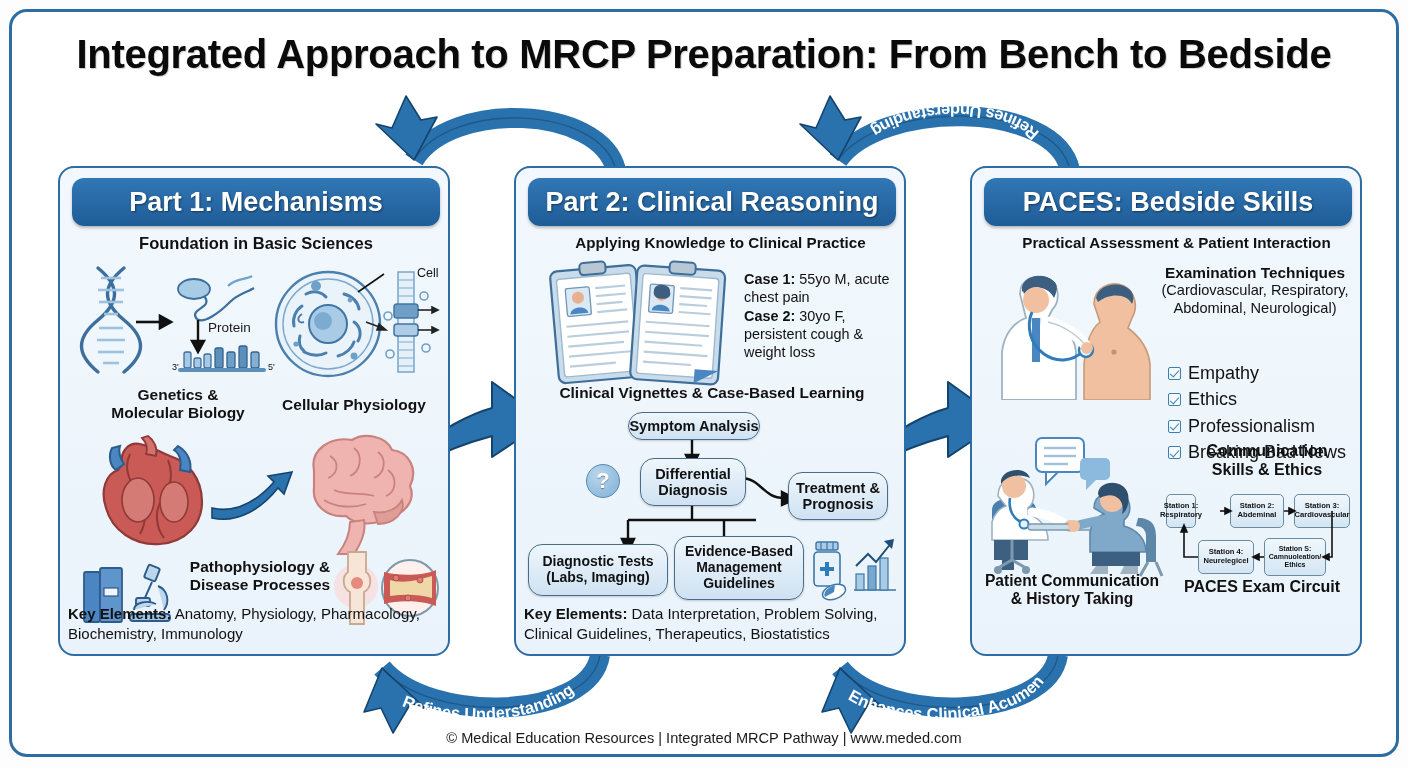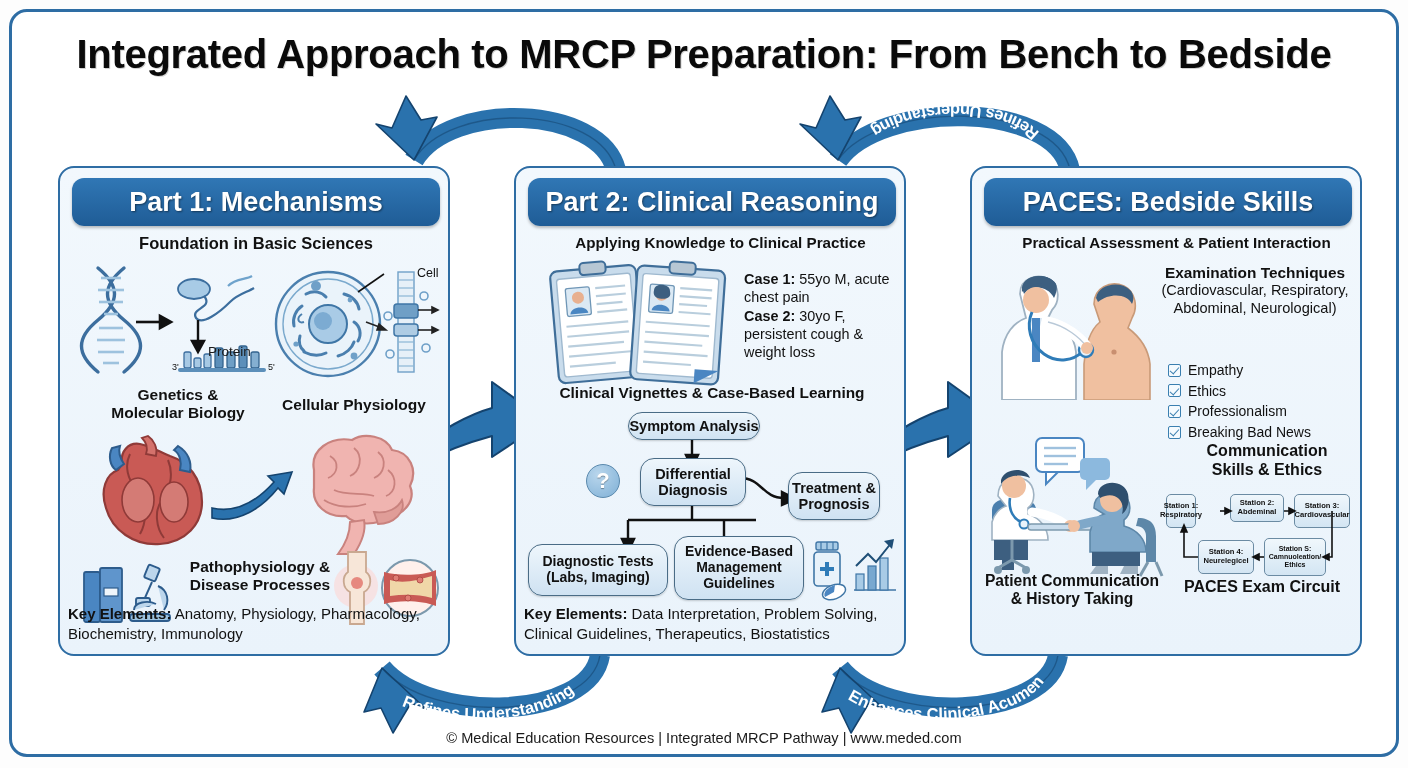--- a/index.html
+++ b/index.html
@@ -129,21 +129,21 @@
     color: #ffffff;
     font-size: 22px; font-weight: bold;
     display:flex; align-items:center; justify-content:center;
     text-shadow: 0 1px 1px rgba(0,0,0,.35);
   }
 
   
   .check-list {
     position: absolute;
     left: 196px; top: 192px;
-    font-size: 14px;
+    font-size: 18px;
     color: #111;
     line-height: 1.47;
   }
   .check-list div { display: flex; align-items: center; gap: 7px; }
   .cbox {
     width: 13px; height: 13px;
     border: 1.6px solid #3a7fb0;
     border-radius: 2px;
     position: relative;
     flex: 0 0 auto;
@@ -314,21 +314,21 @@
         <rect x="126" y="92" width="7" height="14" fill="#a7c9e4" stroke="#3c6e9e" stroke-width="1.3" rx="2"></rect>
         <rect x="137" y="86" width="8" height="20" fill="#5c8fba" stroke="#33648f" stroke-width="1.3" rx="2"></rect>
         <rect x="149" y="90" width="8" height="16" fill="#6e9fc6" stroke="#33648f" stroke-width="1.3" rx="2"></rect>
         <rect x="161" y="84" width="8" height="22" fill="#5c8fba" stroke="#33648f" stroke-width="1.3" rx="2"></rect>
         <rect x="173" y="90" width="8" height="16" fill="#84afd1" stroke="#33648f" stroke-width="1.3" rx="2"></rect>
         <rect x="100" y="106" width="88" height="4" fill="#5c8fba" rx="2"></rect>
       </g>
       <text x="94" y="108" font-size="9" font-family="Liberation Sans, sans-serif" fill="#111">3'</text>
       <text x="190" y="108" font-size="9" font-family="Liberation Sans, sans-serif" fill="#111">5'</text>
     </svg>
-    <div class="lbl-sm" style="left:148px; top:152px; font-size:13.5px;margin-top:24px;">Protein</div>
+    <div class="lbl-sm" style="left:148px; top:152px; font-size:13.5px;">Protein</div>
 
     <svg class="illus" style="left:206px; top:96px;" width="176" height="120" viewBox="0 0 176 120">
       <circle cx="62" cy="60" r="52" fill="#eaf3fa" stroke="#4a7fae" stroke-width="2.4"></circle>
       <circle cx="62" cy="60" r="45" fill="none" stroke="#7aa9cd" stroke-width="1.4"></circle>
       <circle cx="62" cy="60" r="19" fill="#a9cbe6" stroke="#3f76a6" stroke-width="2"></circle>
       <circle cx="57" cy="57" r="9" fill="#7cabd2"></circle>
       <g stroke="#4a7fae" stroke-width="3" stroke-linecap="round" fill="none">
         <path d="M 40,30 C 48,26 56,28 60,33"></path>
         <path d="M 78,30 C 86,32 92,38 93,45"></path>
         <path d="M 88,58 C 94,62 96,70 92,77"></path>
@@ -533,21 +533,21 @@
         <line x1="208" y1="352" x2="208" y2="372"></line>
         <path d="M 202,371 L 208,384 L 214,371 Z"></path>
       </g>
     </svg>
 
     <div class="flow-box" style="left:112px; top:244px; width:132px; height:28px;">Symptom Analysis</div>
     <div class="qmark" style="left:70px; top:296px;">?</div>
     <div class="flow-box" style="left:124px; top:290px; width:106px; height:48px;">
       <span>Differential Diagnosis</span>
     </div>
-    <div class="flow-box" style="left:272px; top:304px; width:92px; height:48px;">
+    <div class="flow-box" style="left:272px; top:304px; width:100px; height:48px;">
       <span>Treatment &amp; Prognosis</span>
     </div>
     <div class="flow-box" style="left:12px; top:376px; width:140px; height:52px; font-size:14px;">
       <span>Diagnostic Tests (Labs, Imaging)</span>
     </div>
     <div class="flow-box" style="left:158px; top:368px; width:130px; height:64px; font-size:14px;">
       <span>Evidence-Based Management Guidelines</span>
     </div>
 
     <svg class="illus" style="left:296px; top:368px;" width="86" height="66" viewBox="0 0 86 66">
@@ -692,21 +692,21 @@
       <div>Patient Communication</div>
       <div>&amp; History Taking</div>
     </div>
 
     <div class="station" style="left:194px; top:326px; width:30px; height:34px;">
       <div>
         <div>Station 1:</div>
         <div>Respiratory</div>
       </div>
     </div>
-    <div class="station" style="left:258px; top:326px; width:54px; height:28px;">
+    <div class="station" style="left:258px; top:326px; width:54px; height:34px;">
       <div>
         <div>Station 2:</div>
         <div>Abdeminal</div>
       </div>
     </div>
     <div class="station" style="left:322px; top:326px; width:56px; height:34px;">
       <div>
         <div>Station 3:</div>
         <div>Cardiovascular</div>
       </div>

